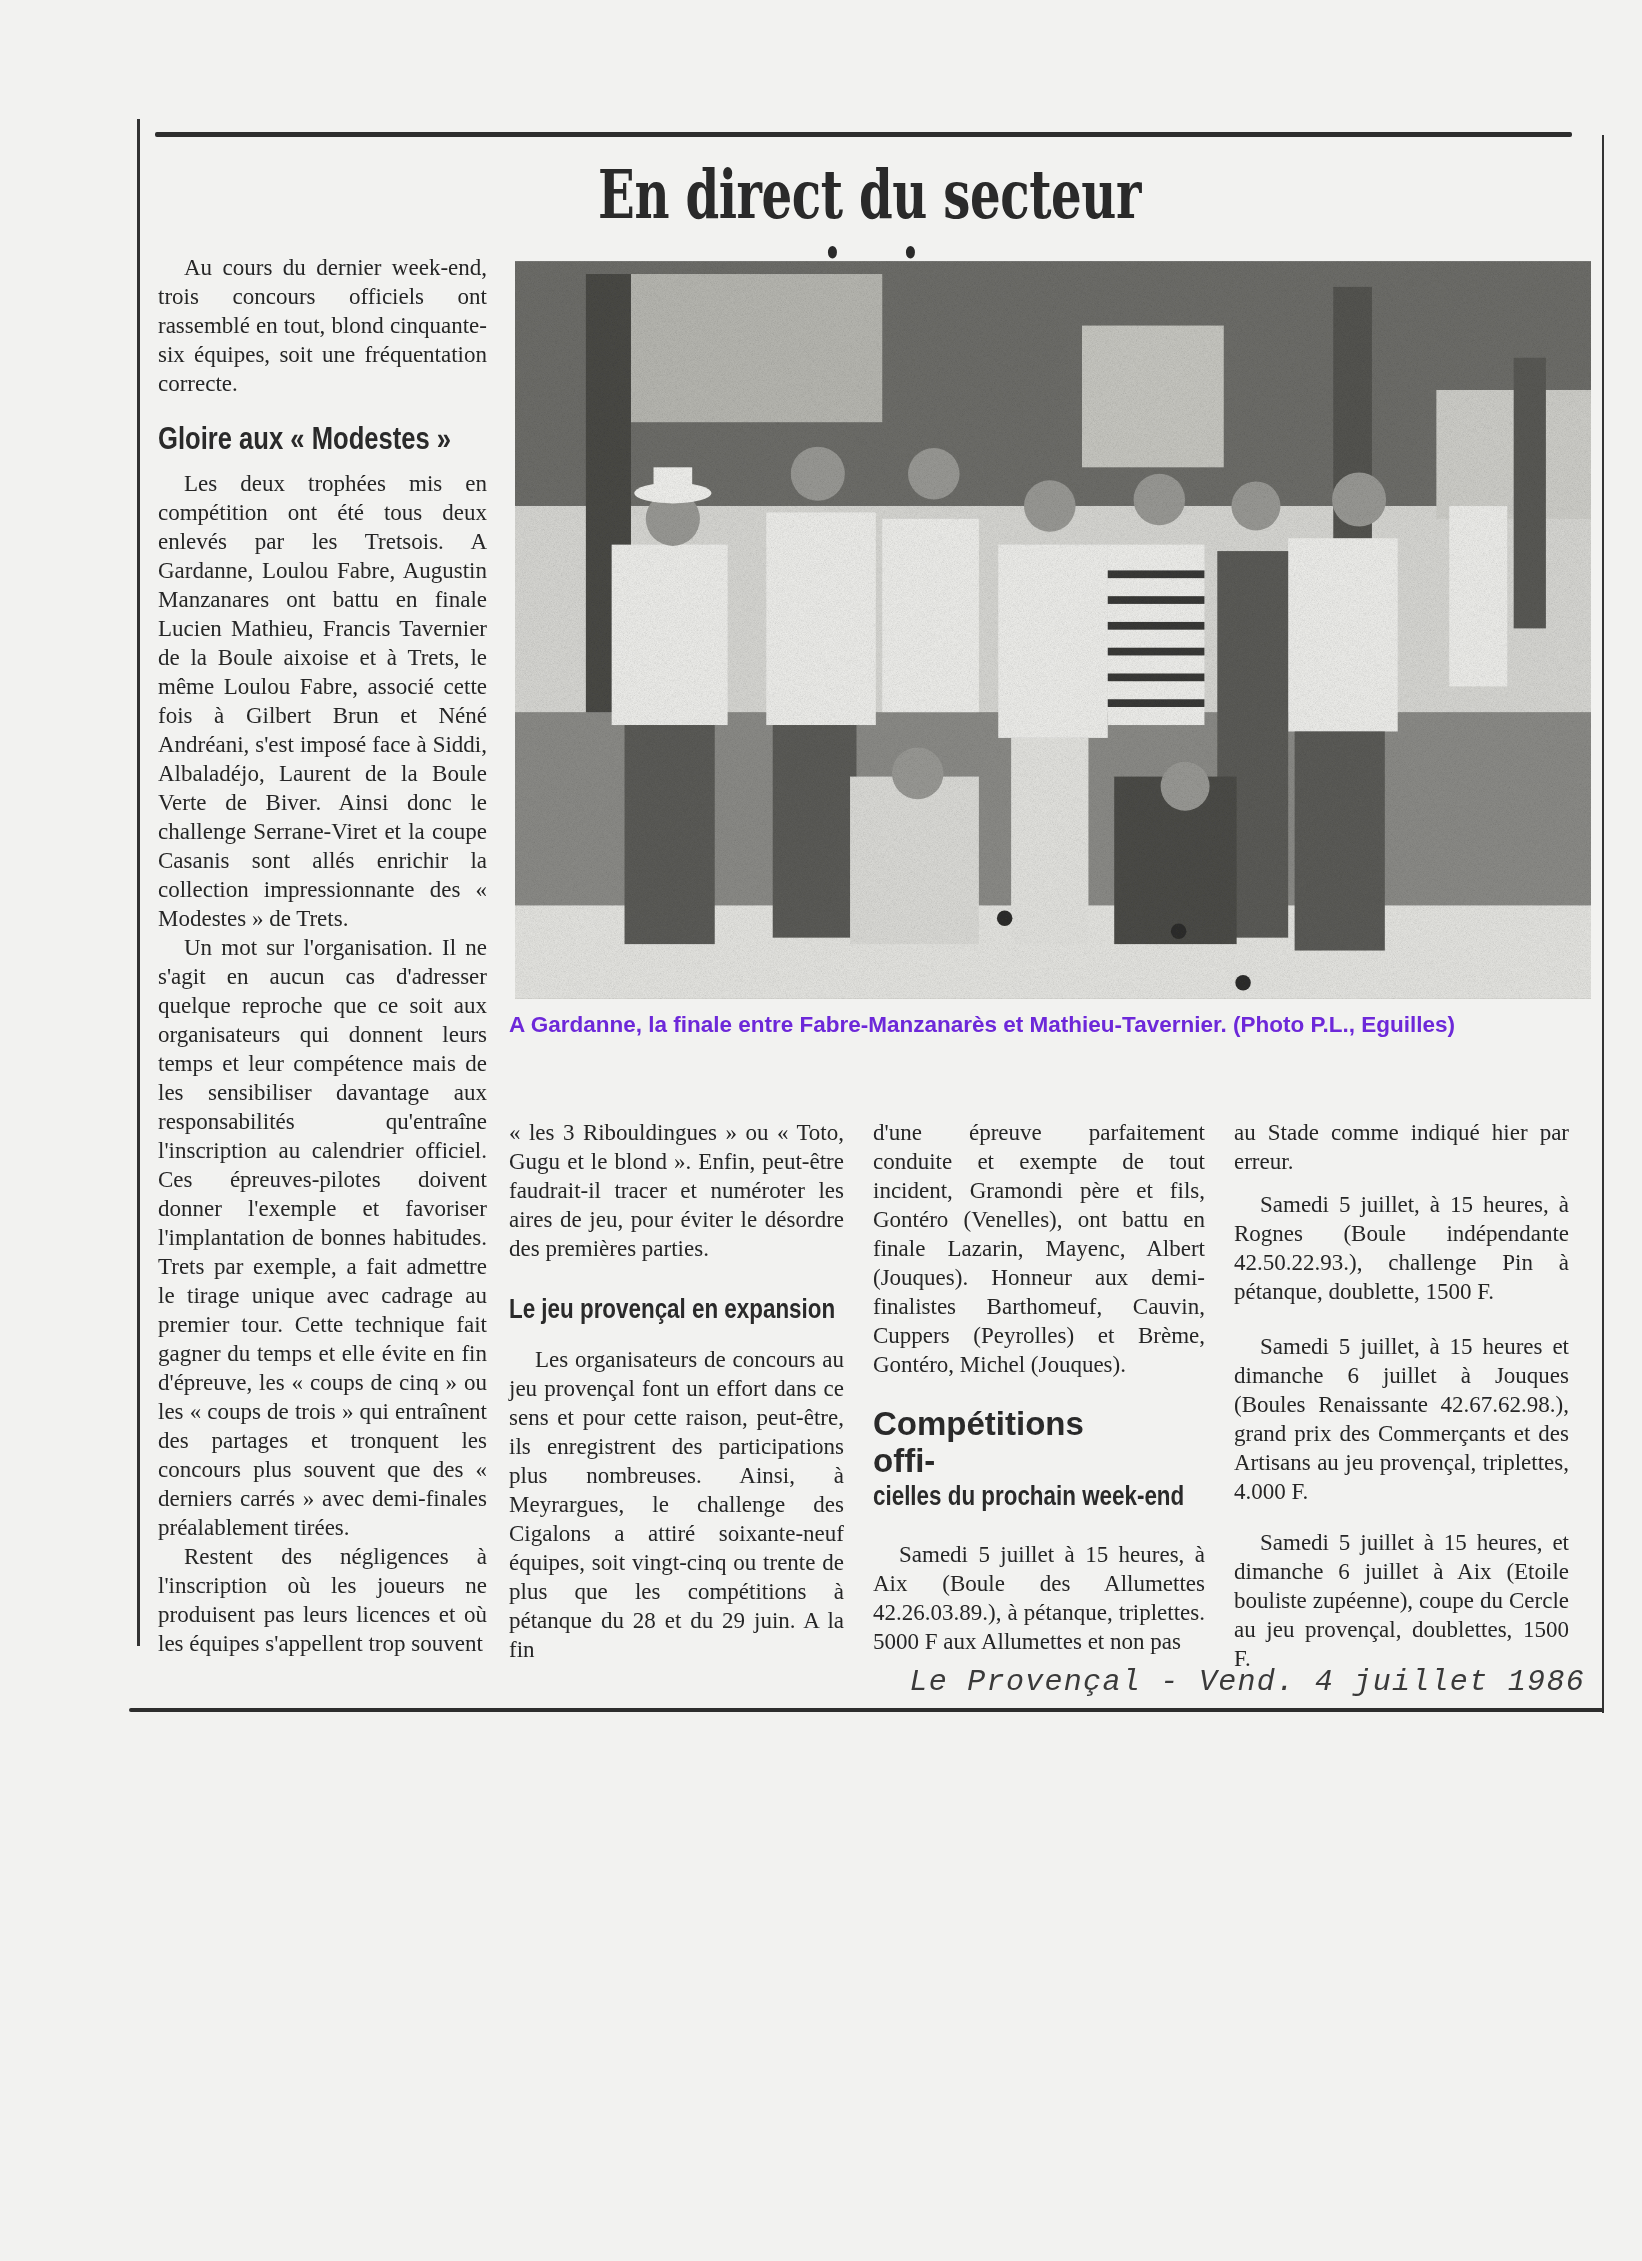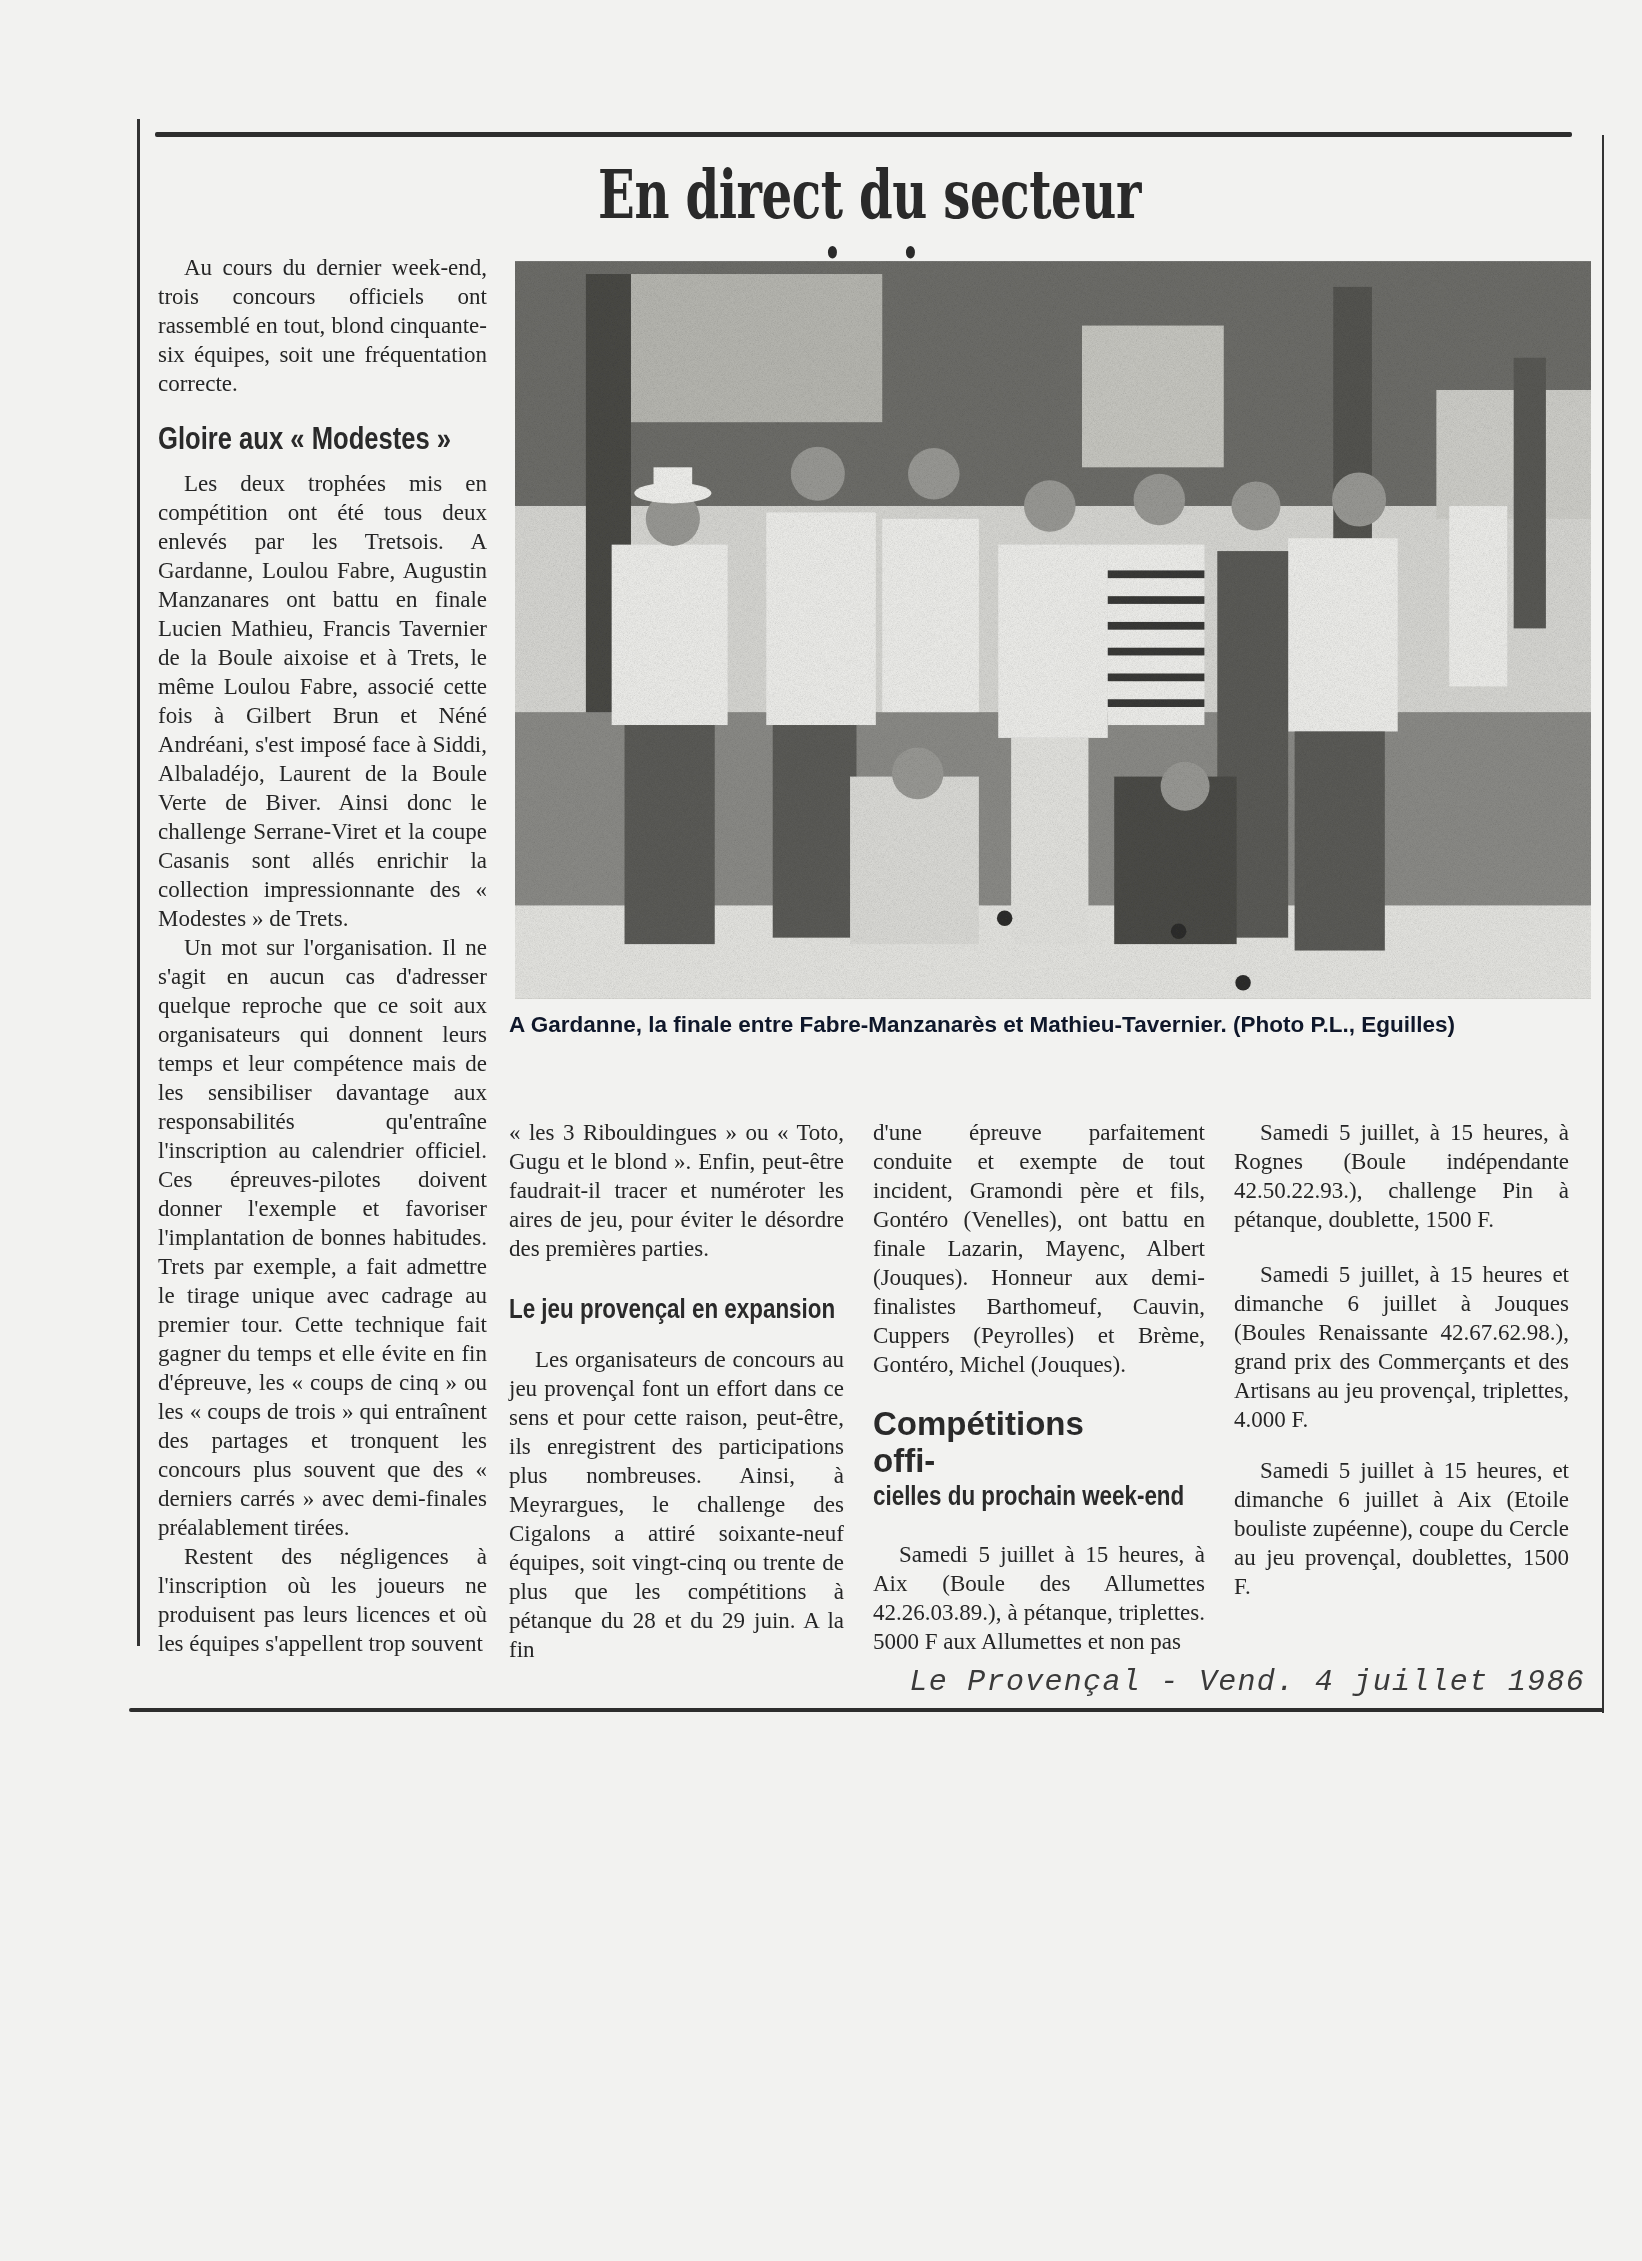--- a/index.html
+++ b/index.html
@@ -23,21 +23,21 @@
   .col p { margin:0; text-indent:26px; }
   .col p.noindent { text-indent:0; }
   .subhead {
     font-family:"Liberation Sans", "DejaVu Sans", sans-serif; font-weight:bold;
     color:#2a2a2a; transform:scaleX(0.8); transform-origin:left;
     white-space:nowrap;
   }
   .caption {
     position:absolute; left:509px; top:1011px; width:966px;
     font-family:"Liberation Sans", "DejaVu Sans", sans-serif; font-weight:bold;
-    font-size:22.5px; line-height:27px; color:#0f172a;
+    font-size:22.5px; line-height:27px; color:#6d28d9;
   }
   .photo {
     position:absolute; left:515px; top:261px; width:1076px; height:738px;
     overflow:hidden;
   }
   .footer {
     position:absolute; left:902px; top:1665px; width:683px; text-align:right;
     font-family:"Liberation Mono", "DejaVu Sans Mono", monospace; font-style:italic;
     font-size:30px; color:#3a3a3a; letter-spacing:1.3px;
   }
@@ -157,19 +157,20 @@
   <div style="margin:26px 0 28px 0;">
     <div style="display:flex; justify-content:space-between; font-family:'Liberation Sans','DejaVu Sans',sans-serif; font-weight:bold; font-size:33px; line-height:37px; color:#2a2a2a;">
       <span style="word-spacing:71px;">Compétitions offi-</span>
     </div>
     <div class="subhead" style="font-size:28px; line-height:33px;">cielles du prochain week-end</div>
   </div>
   <p>Samedi 5 juillet à 15 heures, à Aix (Boule des Allumettes 42.26.03.89.), à pétanque, triplettes. 5000 F aux Allumettes et non pas</p>
 </div>
 
 <div class="col" style="left:1234px; top:1118px; width:335px;">
+  <p class="noindent" style="margin-bottom:14px;">au Stade comme indiqué hier par erreur.</p>
   <p style="margin-bottom:26px;">Samedi 5 juillet, à 15 heures, à Rognes (Boule indépendante 42.50.22.93.), challenge Pin à pétanque, doublette, 1500 F.</p>
   <p style="margin-bottom:22px;">Samedi 5 juillet, à 15 heures et dimanche 6 juillet à Jouques (Boules Renaissante 42.67.62.98.), grand prix des Commerçants et des Artisans au jeu provençal, triplettes, 4.000 F.</p>
   <p>Samedi 5 juillet à 15 heures, et dimanche 6 juillet à Aix (Etoile bouliste zupéenne), coupe du Cercle au jeu provençal, doublettes, 1500 F.</p>
 </div>
 
 <div class="footer">Le Provençal - Vend. 4 juillet 1986</div>
 
 
 </body></html>

